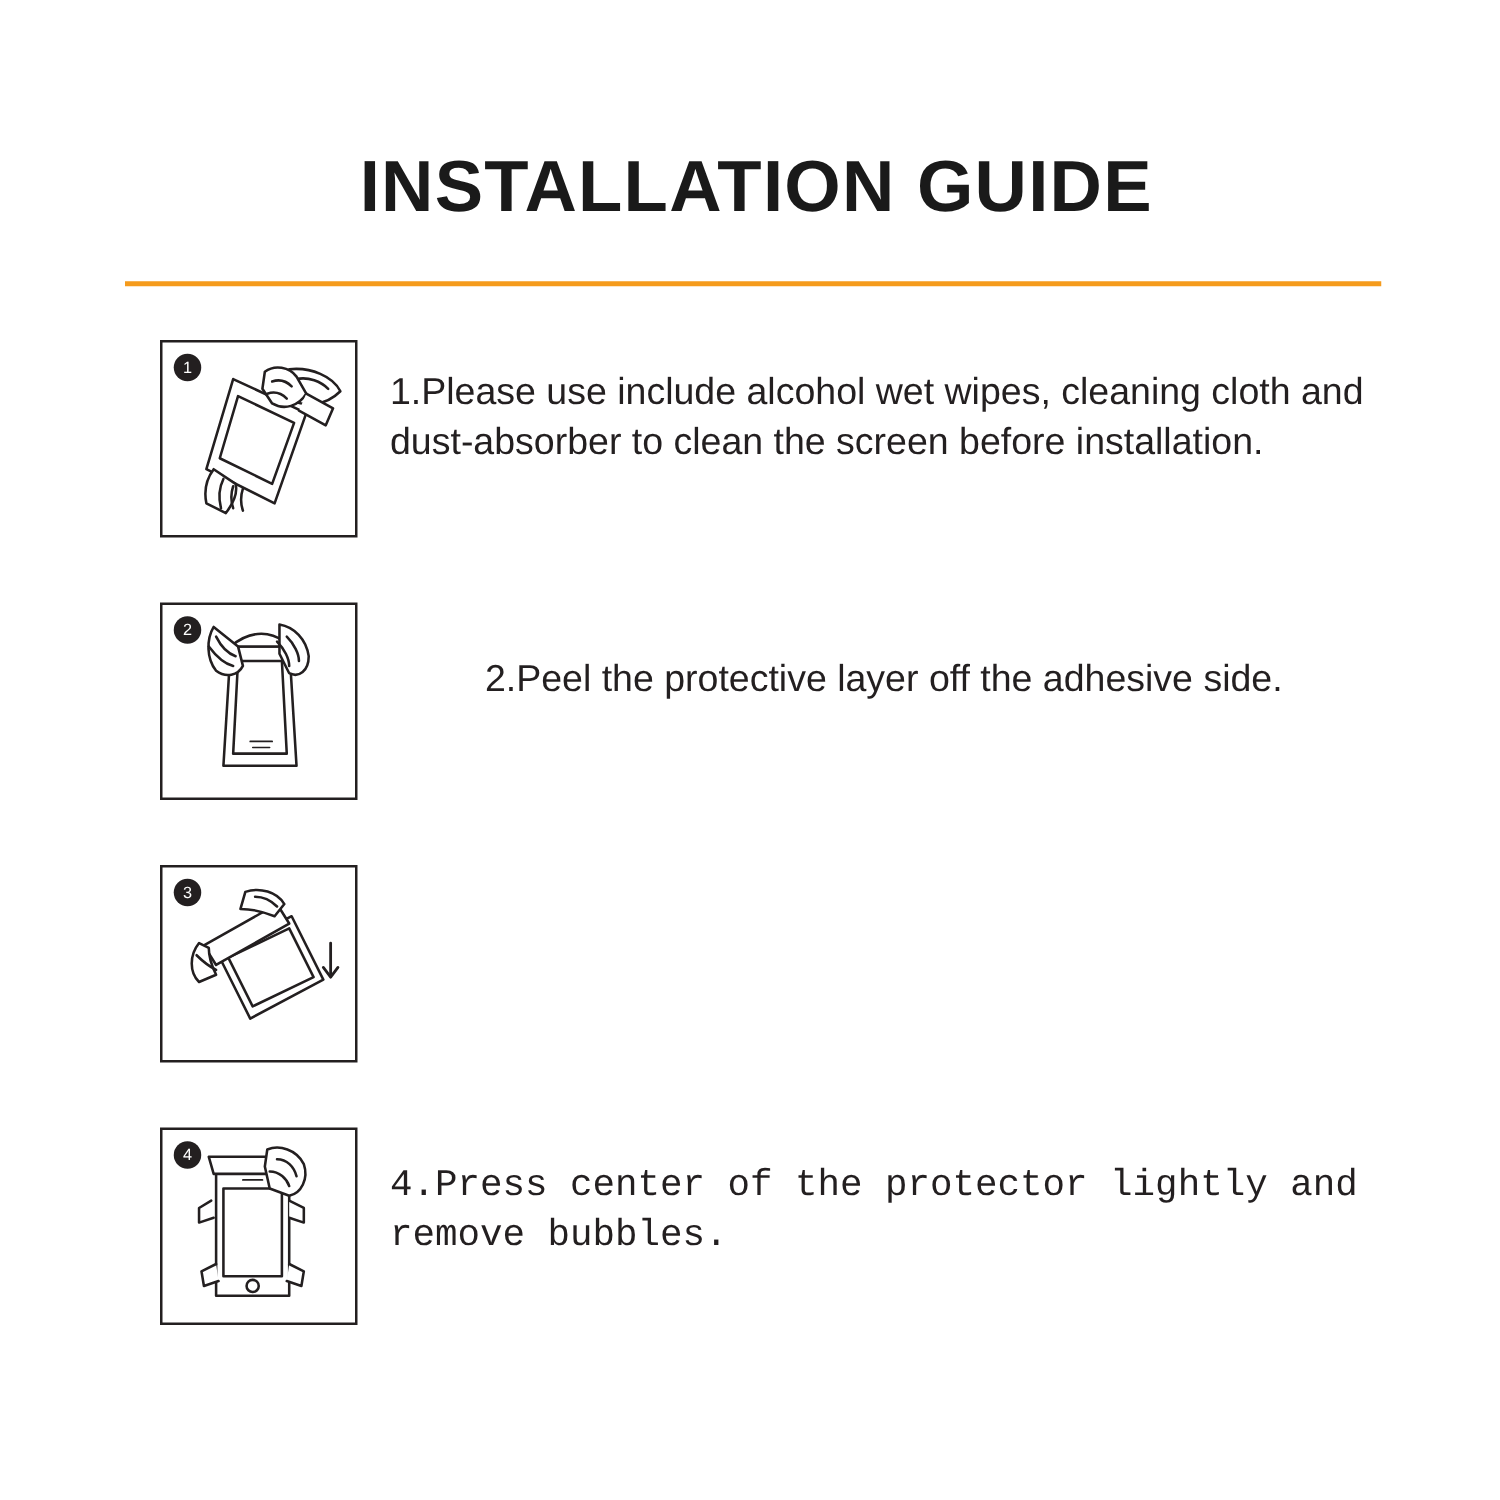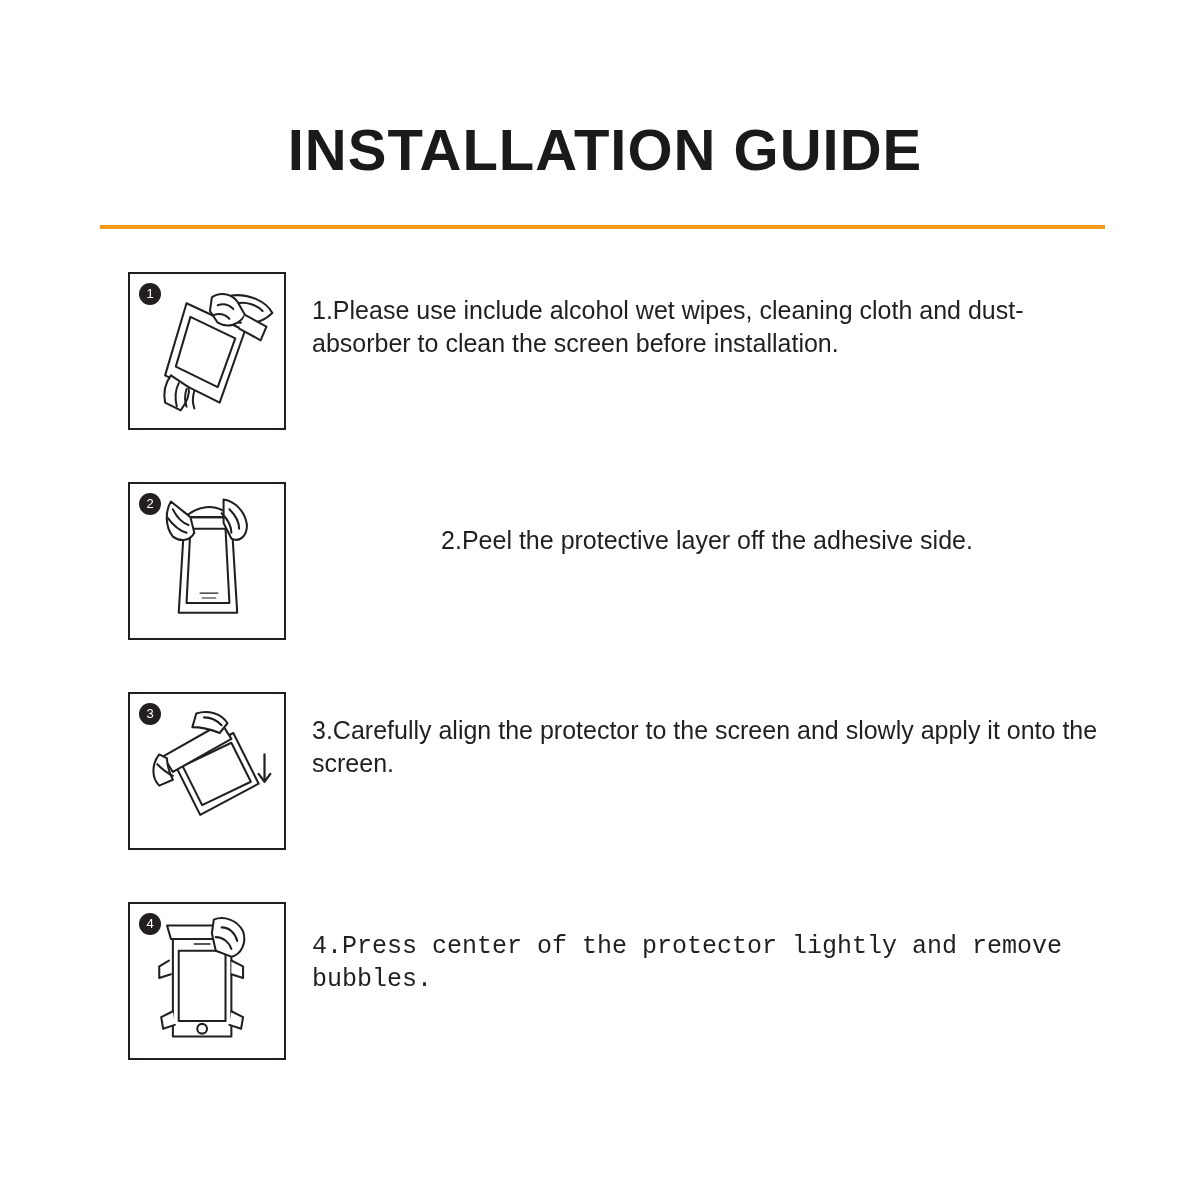--- a/index.html
+++ b/index.html
@@ -83,21 +83,21 @@
     position: absolute;
     left: 0;
     top: 0;
     width: 100%;
     height: 100%;
   }
   .step-text {
     margin-left: 26px;
     margin-top: 22px;
     width: 790px;
-    font-size: 25px;
+    font-size: 30px;
     line-height: 1.33;
     color: #231f20;
     letter-spacing: 0px;
   }
   
   .step.s1 { margin-top: 0px; }
   .step.s2 { margin-top: 42px; }
   .step.s3 { margin-top: 42px; }
   .step.s4 { margin-top: 42px; }
   .step.s2 .step-text { margin-top: 42px; text-align: center; }
@@ -186,21 +186,20 @@
             <path d="M30 62 C22 72 22 86 30 94 L44 88 C40 80 38 72 38 66 Z" fill="#ffffff"></path>
             <path d="M28 72 C34 78 40 82 44 84"></path>
 
             <g stroke-width="2.3">
               <path d="M138 62 L138 88"></path>
               <path d="M132 82 L138 90 L144 82"></path>
             </g>
           </g>
         </svg>
       </div>
-      <div class="step-text">3.Carefully align the protector to  the screen and slowly apply it onto the screen.</div>
     </div>
 
     <div class="step s4">
       <div class="thumb">
         <div class="badge">4</div>
         <svg class="art" viewBox="0 0 158 158">
           <g fill="none" stroke="#231f20" stroke-width="2.1" stroke-linejoin="round" stroke-linecap="round">
 
             <path d="M44 34 L104 34 L104 136 L44 136 Z" fill="#ffffff"></path>
             <path d="M50 48 L98 48 L98 120 L50 120 Z" fill="#ffffff"></path>

